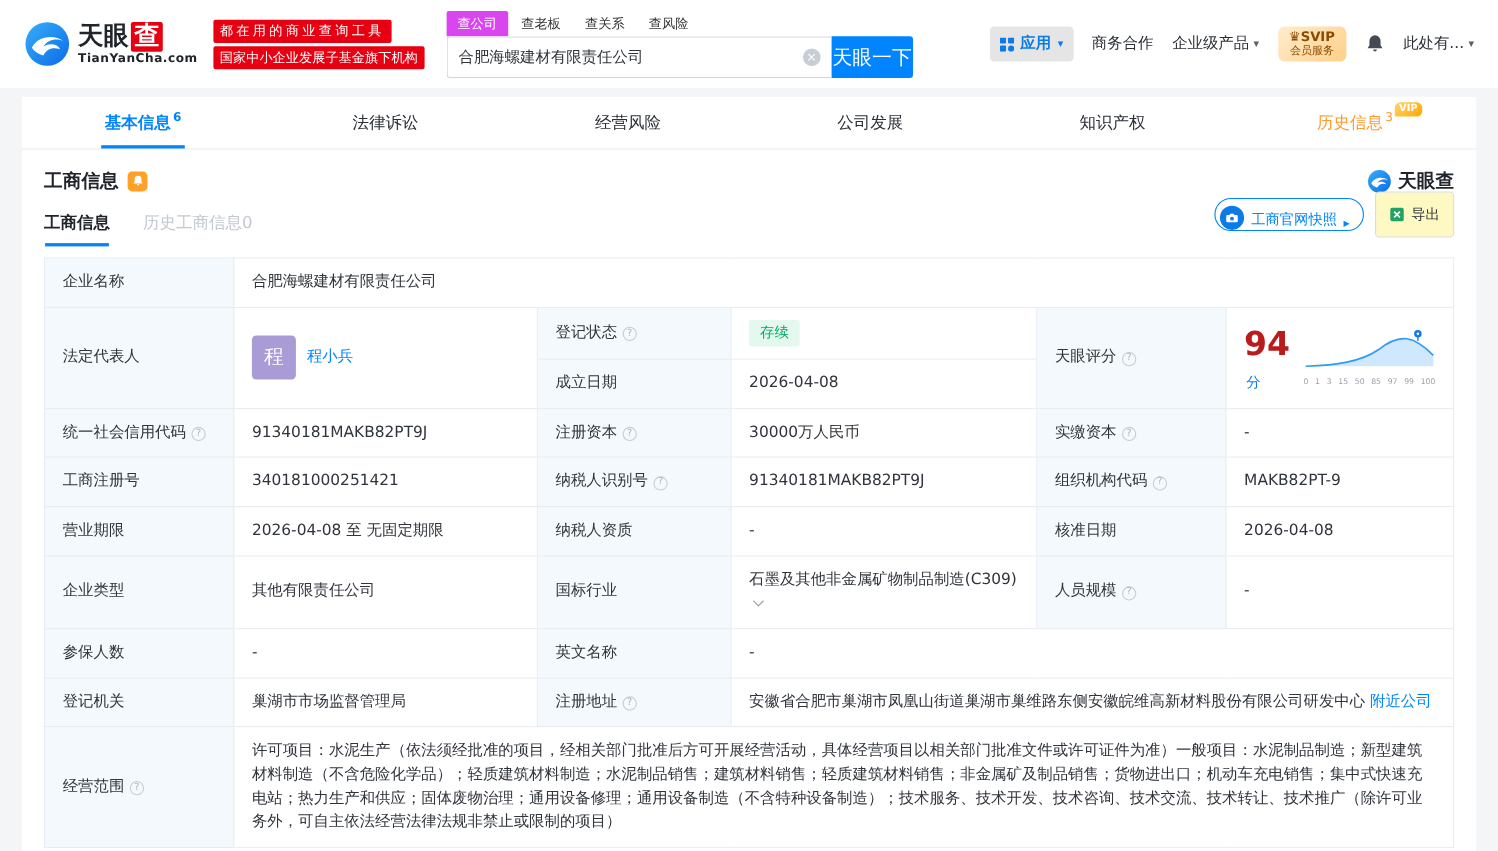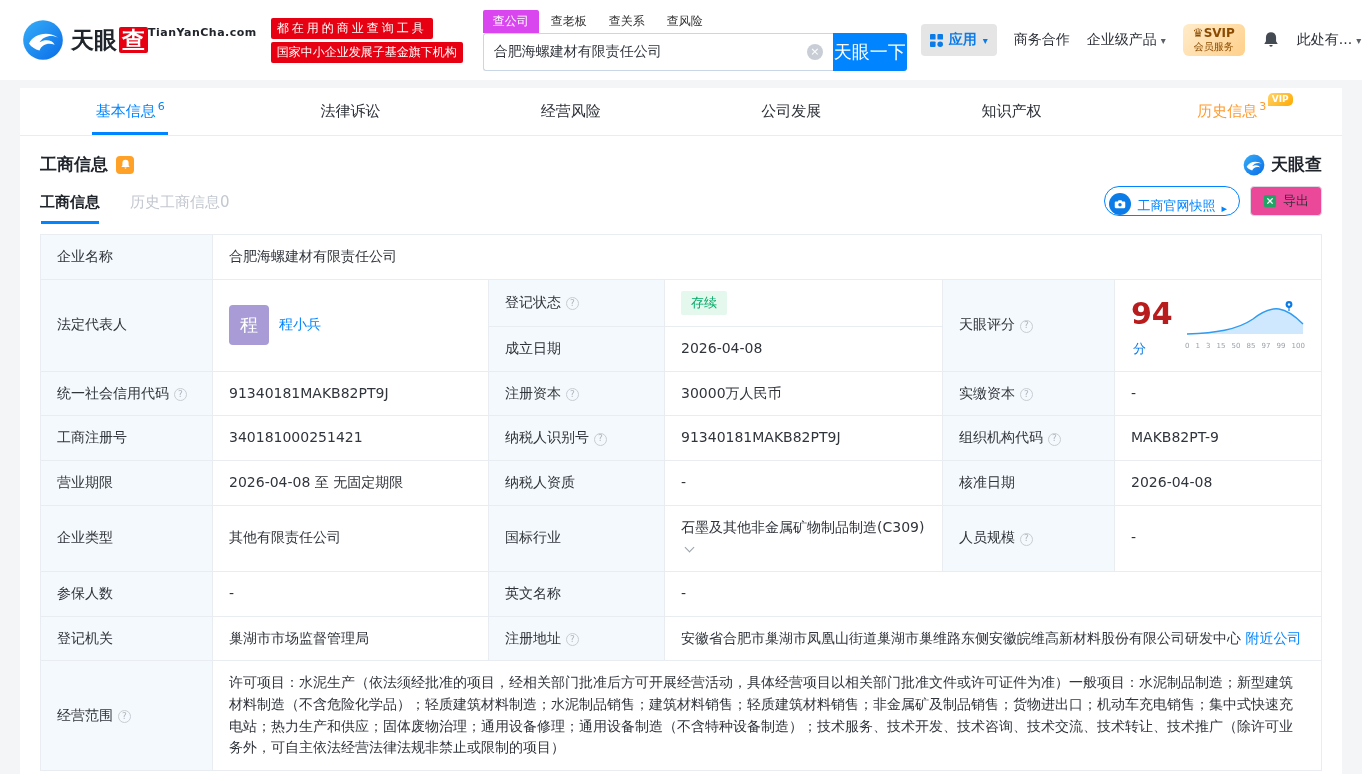--- a/index.html
+++ b/index.html
@@ -2,21 +2,21 @@
 <html><head>
 <meta charset="utf-8">
 <style>
   *{box-sizing:border-box;margin:0;padding:0}
   html,body{width:1362px;height:774px;overflow:hidden}
   body{font-family:"DejaVu Sans","Liberation Sans",sans-serif;background:#f3f5f7;color:#30343b;font-size:14px}
 
   
   .topbar{height:80px;background:#fff;display:flex;align-items:center;padding:0 22px;gap:14px;white-space:nowrap}
   .logo{display:flex;align-items:center;gap:7px;cursor:pointer}
-  .logo-text{display:flex;flex-direction:row;line-height:1.15}
+  .logo-text{display:flex;flex-direction:column;line-height:1.15}
   .logo-cn{font-size:23px;font-weight:bold;color:#20242b;display:flex;align-items:center}
   .logo-cha{background:#e60012;color:#fff;padding:0 3px;margin-left:2px;border-radius:2px}
   .logo-domain{font-size:11px;color:#20242b;font-weight:bold;letter-spacing:.5px}
   .slogan{display:flex;flex-direction:column;gap:3px}
   .slogan span{background:#e60012;color:#fff;font-size:12px;padding:2px 6px;border-radius:2px}
   .slogan .s1{letter-spacing:3px;align-self:flex-start}
   .searchbox{margin-left:6px;width:424px;flex:none}
   .stabs{display:flex;gap:2px;font-size:12px}
   .stab{padding:3px 10px;color:#333;cursor:pointer}
   .stab.active{background:#d946ef;color:#fff;border-radius:2px 2px 0 0}
@@ -33,39 +33,39 @@
   .svip{background:linear-gradient(135deg,#ffeccb,#ffd08a);border-radius:6px;padding:3px 10px;text-align:center;line-height:1.15;cursor:pointer}
   .svip .t{font-size:12px;font-weight:bold;color:#8a4a00}
   .svip .b{font-size:10px;color:#8a4a00}
   .iconbtn{cursor:pointer;display:flex;align-items:center}
 
   
   .card{margin:8px 20px 0;background:#fff;min-height:686px}
   .navtabs{display:flex;height:48px;border-bottom:1px solid #ececec}
   .ntab{flex:1;display:flex;align-items:center;justify-content:center;font-size:15px;color:#2b2f36;cursor:pointer;position:relative}
   .ntab sup{font-size:11px;margin-left:2px;transform:translateY(-5px)}
-  .ntab.active{color:#0084ff;font-weight:normal}
+  .ntab.active{color:#0084ff;font-weight:bold}
   .ntab.active::after{content:"";position:absolute;bottom:0;left:50%;transform:translateX(-50%);width:76px;height:3px;background:#0084ff}
   .ntab.vip{color:#ff9a2e}
   .vipbadge{position:absolute;top:5px;left:calc(50% + 36px);background:linear-gradient(135deg,#ffd26a,#ffaa00);color:#fff;font-size:9px;font-weight:bold;padding:0 4px;border-radius:5px 5px 5px 0;line-height:13px}
 
   .sechead{display:flex;align-items:center;padding:17px 20px 6px}
   .sectitle{font-size:17px;font-weight:bold;color:#20242b}
   .monitor{width:18px;height:18px;background:#ffa126;margin-left:8px;border-radius:4px;display:flex;align-items:center;justify-content:center;cursor:pointer}
   .brand{margin-left:auto;display:flex;align-items:center;gap:6px;font-size:17px;font-weight:bold;color:#20242b}
 
   .subrow{display:flex;align-items:flex-end;padding:6px 20px 0;height:42px}
   .subtab{font-size:15px;color:#20242b;font-weight:bold;position:relative;margin-right:30px;padding-bottom:12px;cursor:pointer}
   .subtab.active::after{content:"";position:absolute;left:50%;transform:translateX(-50%);bottom:0;width:58px;height:3px;background:#0084ff}
   .subtab.dim{color:#c3c7cf;font-weight:normal}
   .actions{margin-left:auto;display:flex;gap:10px;align-items:center;padding-bottom:8px}
   .snap{display:flex;align-items:flex-end;gap:6px;height:30px;border:1px solid #0084ff;border-radius:16px;color:#0084ff;padding:0 12px 0 4px;font-size:13px;cursor:pointer;background:#fff}
   .cam{width:22px;height:22px;border-radius:50%;background:#0b7be8;display:flex;align-items:center;justify-content:center}
   .snaparrow{font-size:11px}
-  .export{display:flex;align-items:center;gap:6px;height:30px;border:1px solid #d9dde3;border-radius:4px;padding:0 12px;font-size:13px;color:#30343b;cursor:pointer;background:#ec4899}
+  .export{display:flex;align-items:center;gap:6px;height:42px;border:1px solid #d9dde3;border-radius:4px;padding:0 12px;font-size:13px;color:#30343b;cursor:pointer;background:#fef9c3}
 
   
   .tablewrap{padding:10px 20px 20px}
   table{width:100%;border-collapse:collapse;table-layout:fixed;font-size:14px}
   td{border:1px solid #e9edf2;padding:11px 16px;line-height:1.55;vertical-align:middle;word-break:break-all;color:#30343b}
   td.lab{background:#f4f9fd}
   .help{display:inline-flex;align-items:center;justify-content:center;width:13px;height:13px;border:1px solid #c8cdd4;border-radius:50%;font-size:9px;color:#aeb4bd;margin-left:5px;vertical-align:1px;cursor:pointer;flex:none}
   .link{color:#0084ff;cursor:pointer;text-decoration:none}
   .badge-green{display:inline-block;background:#e4f8ed;color:#00ab66;padding:2px 10px;border-radius:2px;font-size:13px}
   .rep{display:flex;align-items:center;gap:10px}

